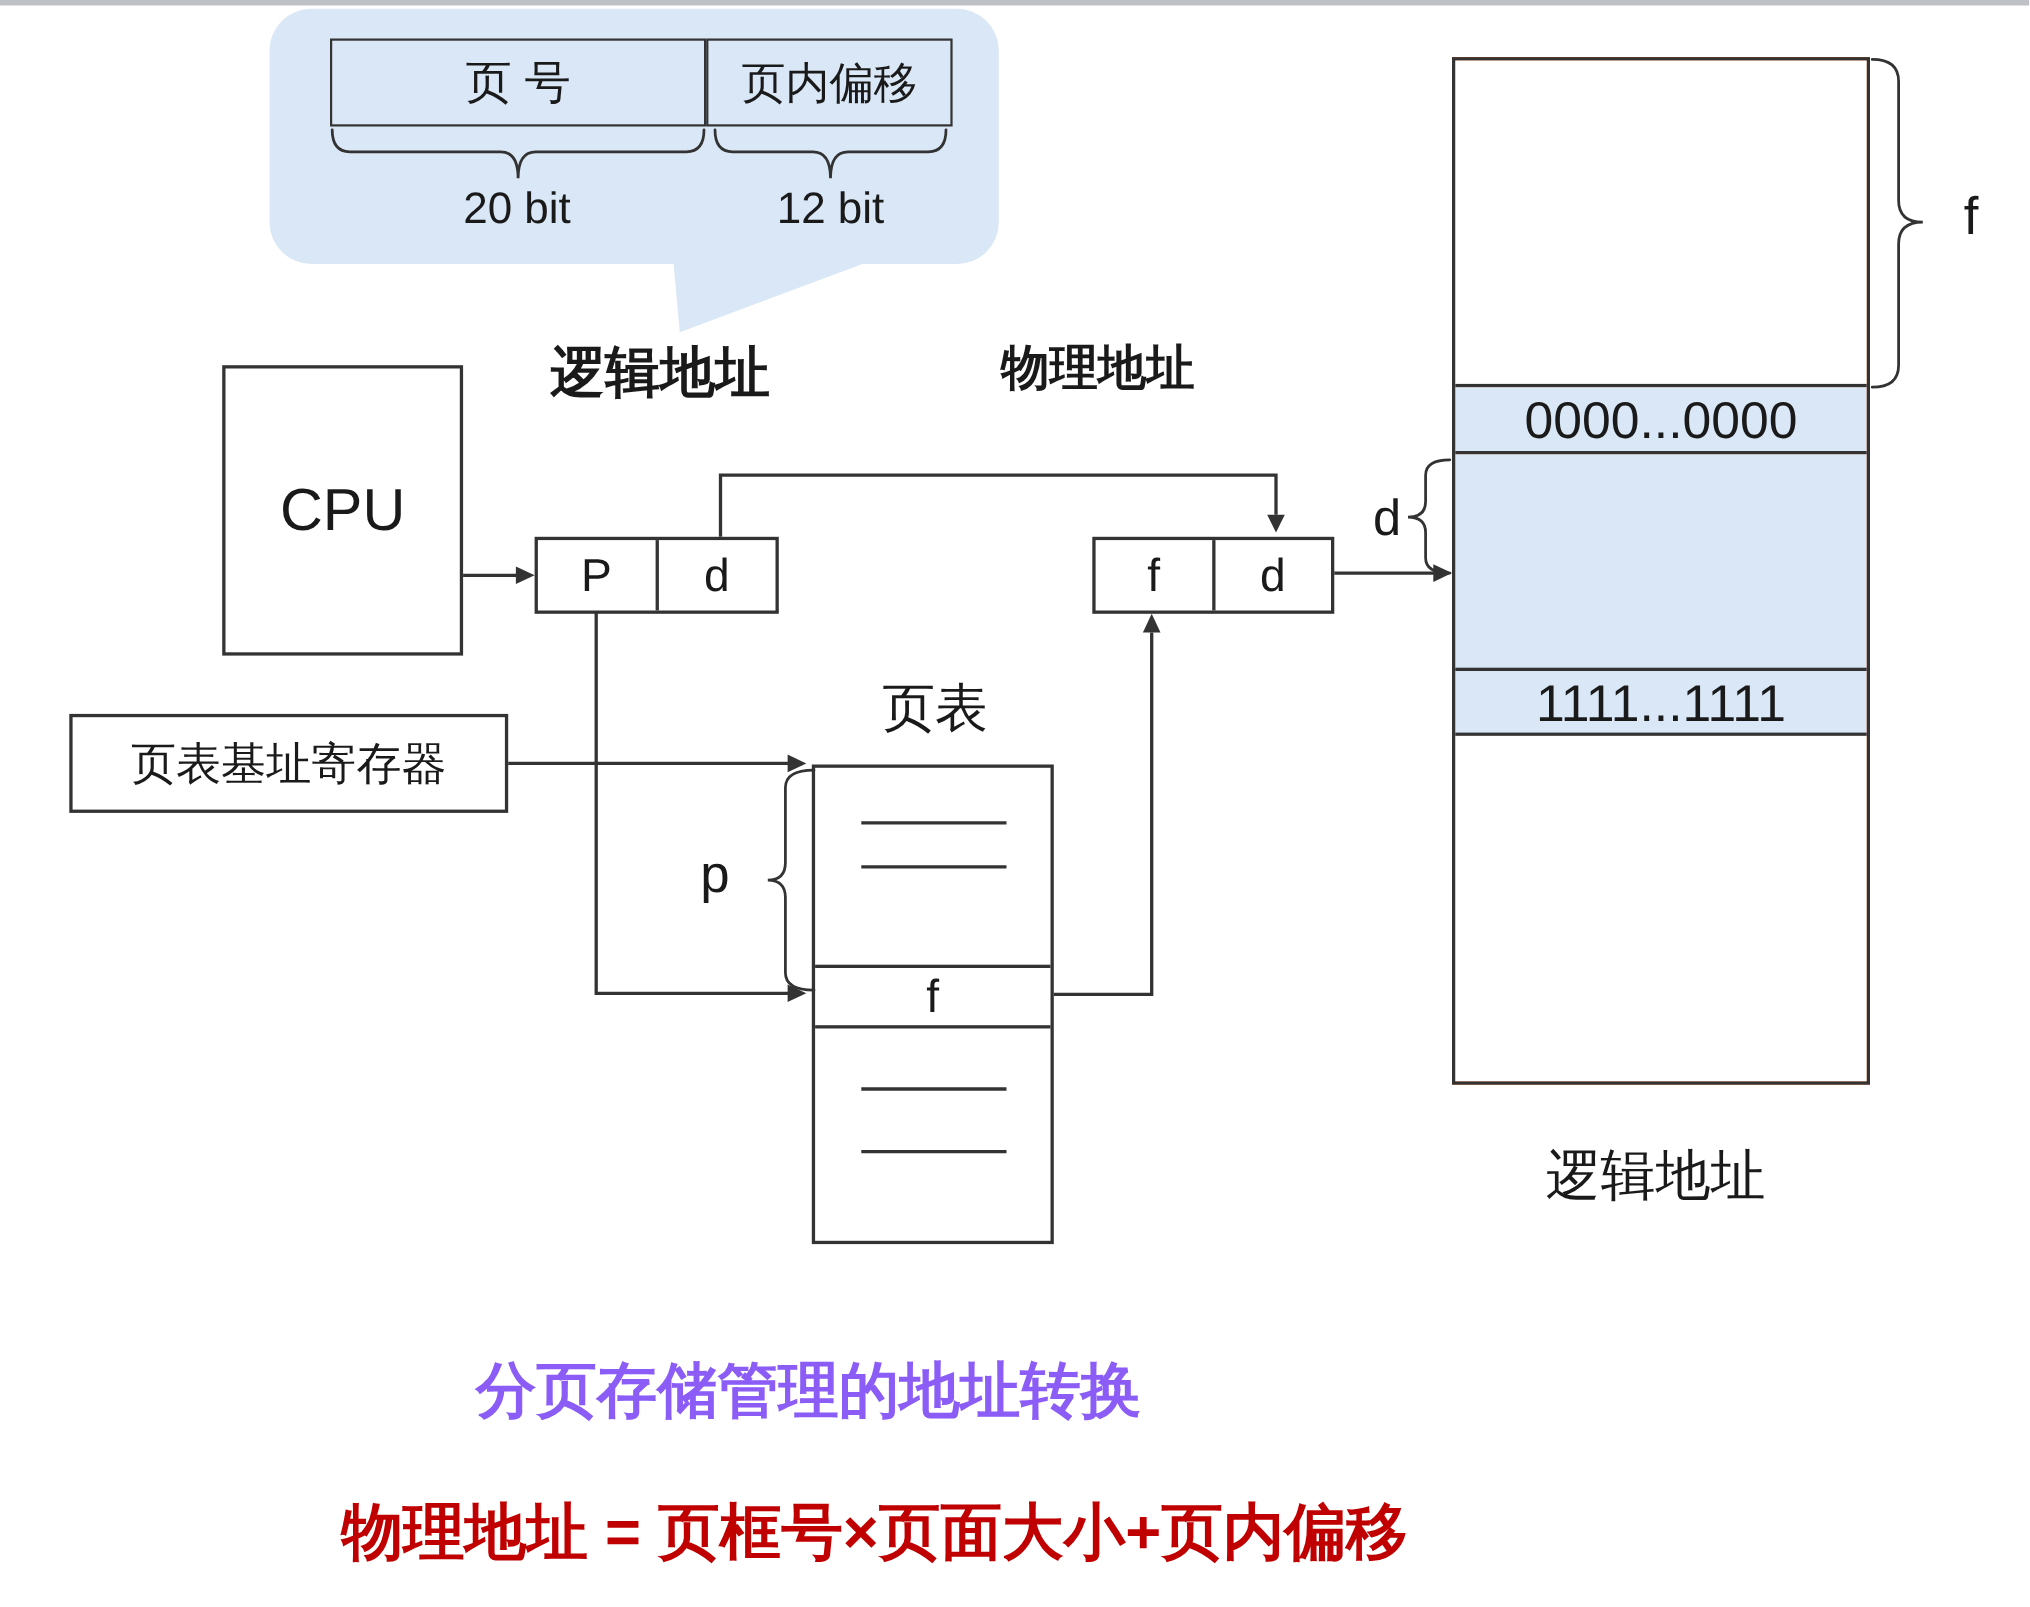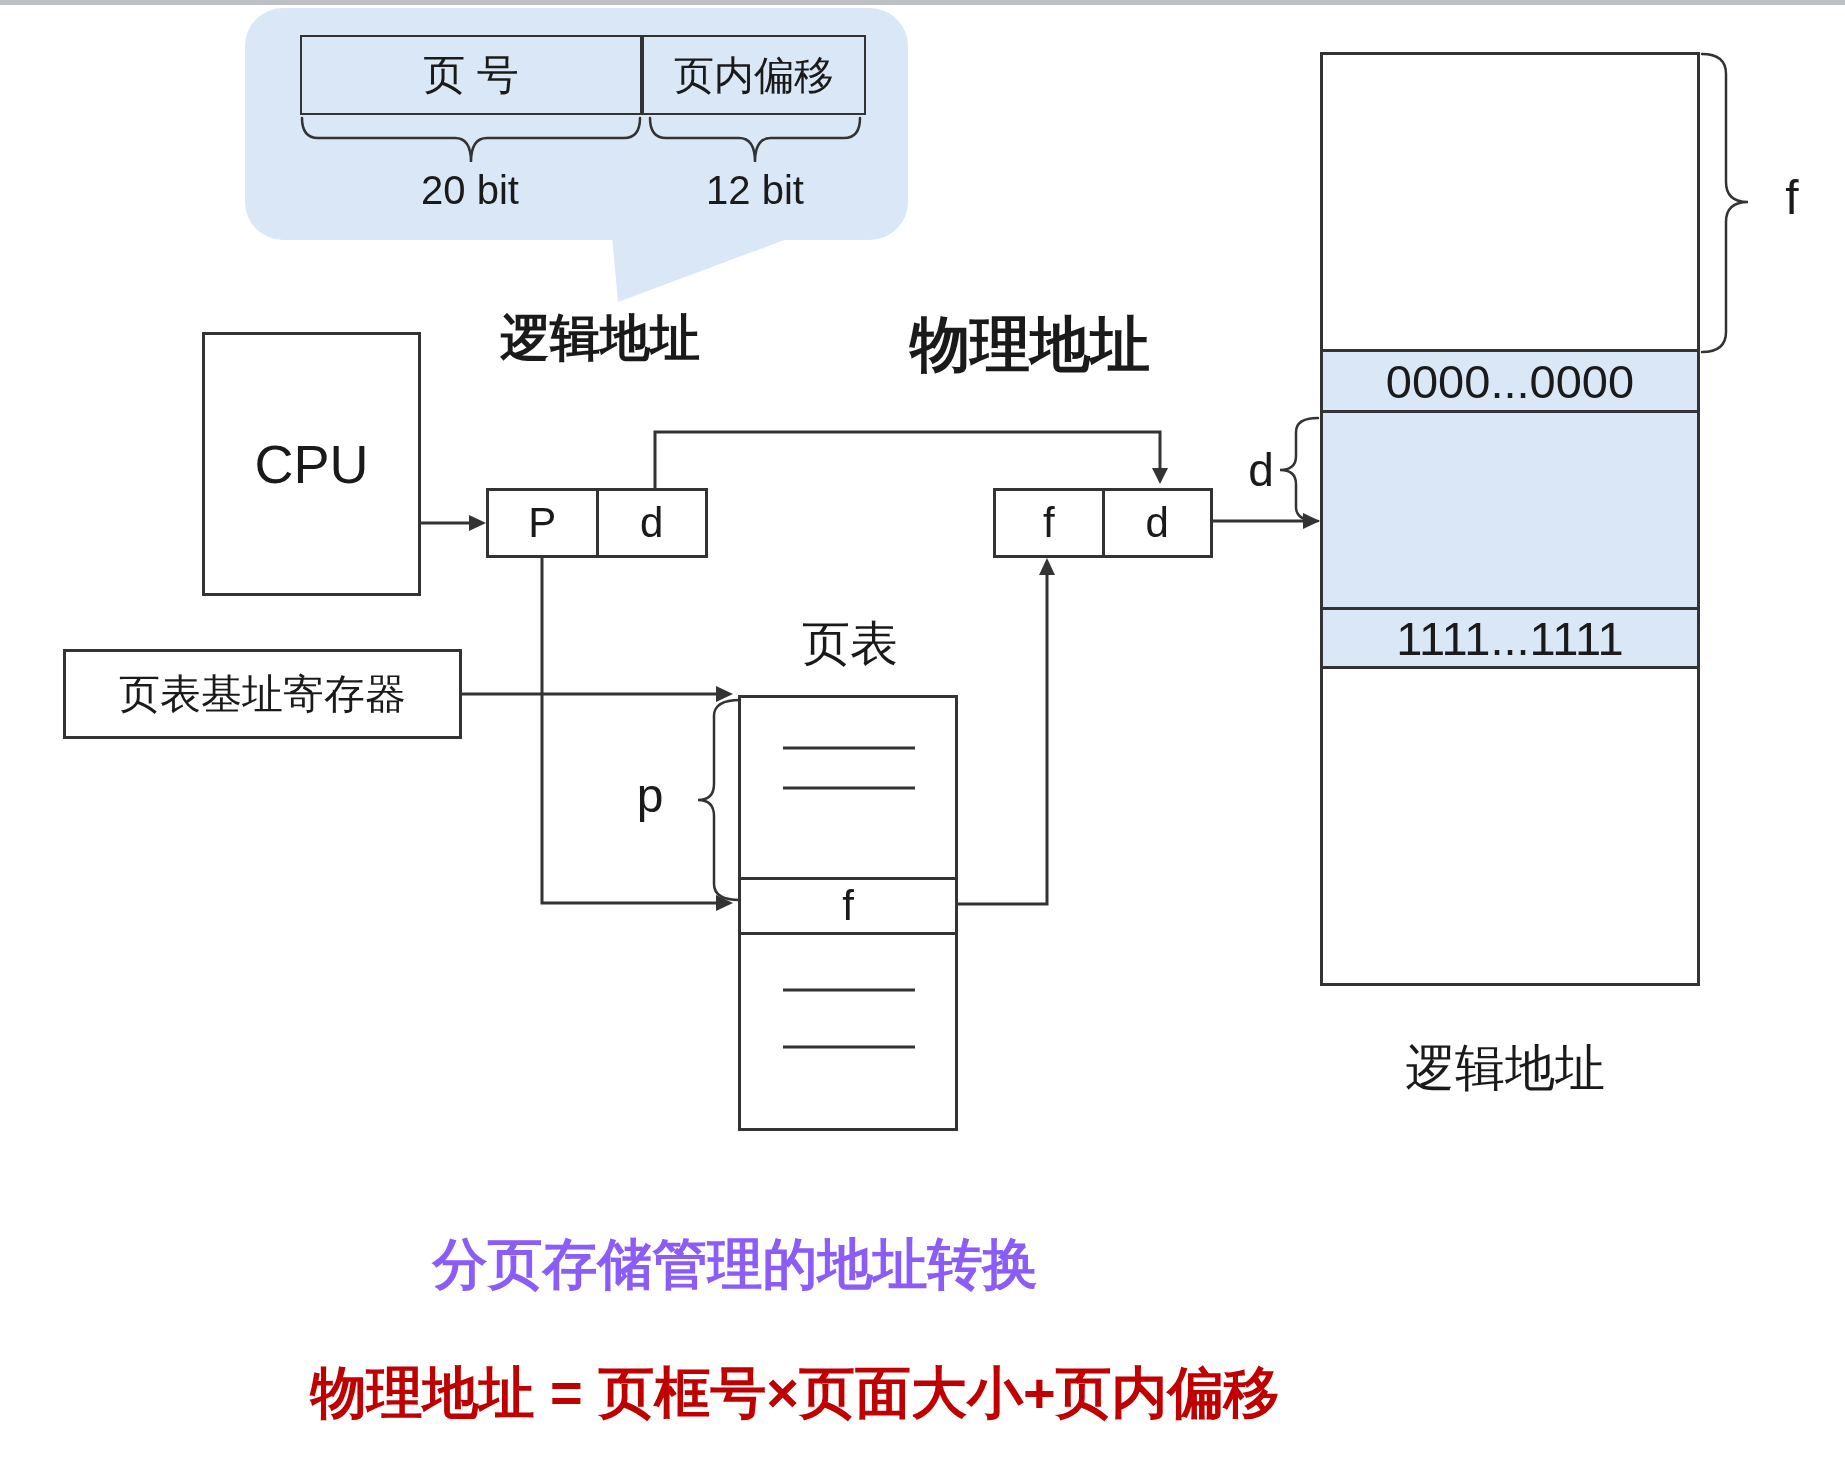--- a/index.html
+++ b/index.html
@@ -23,21 +23,21 @@
   #bits20{left:350px;top:168px;width:240px;font-size:40px;text-align:center;}
   #bits12{left:635px;top:168px;width:240px;font-size:40px;text-align:center;}
   
   #cpu-box{left:202px;top:332px;width:219px;height:264px;font-size:54px;}
   .reg{position:absolute;border:3px solid #333;box-sizing:border-box;display:flex;background:#fff;}
   .reg .cell{flex:1;display:flex;align-items:center;justify-content:center;font-size:42px;}
   .reg .cell + .cell{border-left:3px solid #333;}
   #logical-reg{left:486px;top:488px;width:222px;height:70px;}
   #physical-reg{left:993px;top:488px;width:220px;height:70px;}
   #logical-title{left:480px;top:305px;width:240px;font-size:50px;font-weight:700;text-align:center;}
-  #physical-title{left:910px;top:305px;width:240px;font-size:60px;font-weight:700;text-align:left;}
+  #physical-title{left:910px;top:305px;width:240px;font-size:44px;font-weight:700;text-align:left;}
   
   #ptbr-box{left:63px;top:649px;width:399px;height:90px;font-size:41px;}
   
   #page-table{left:738px;top:695px;width:220px;height:436px;border:3px solid #333;
               box-sizing:border-box;background:#fff;display:flex;flex-direction:column;}
   #pt-top{height:179px;border-bottom:3px solid #333;}
   #pt-frow{height:52px;border-bottom:3px solid #333;display:flex;align-items:center;
            justify-content:center;font-size:42px;}
   #pt-bottom{flex:1;}
   #pt-title{left:760px;top:612px;width:180px;font-size:48px;text-align:center;}

